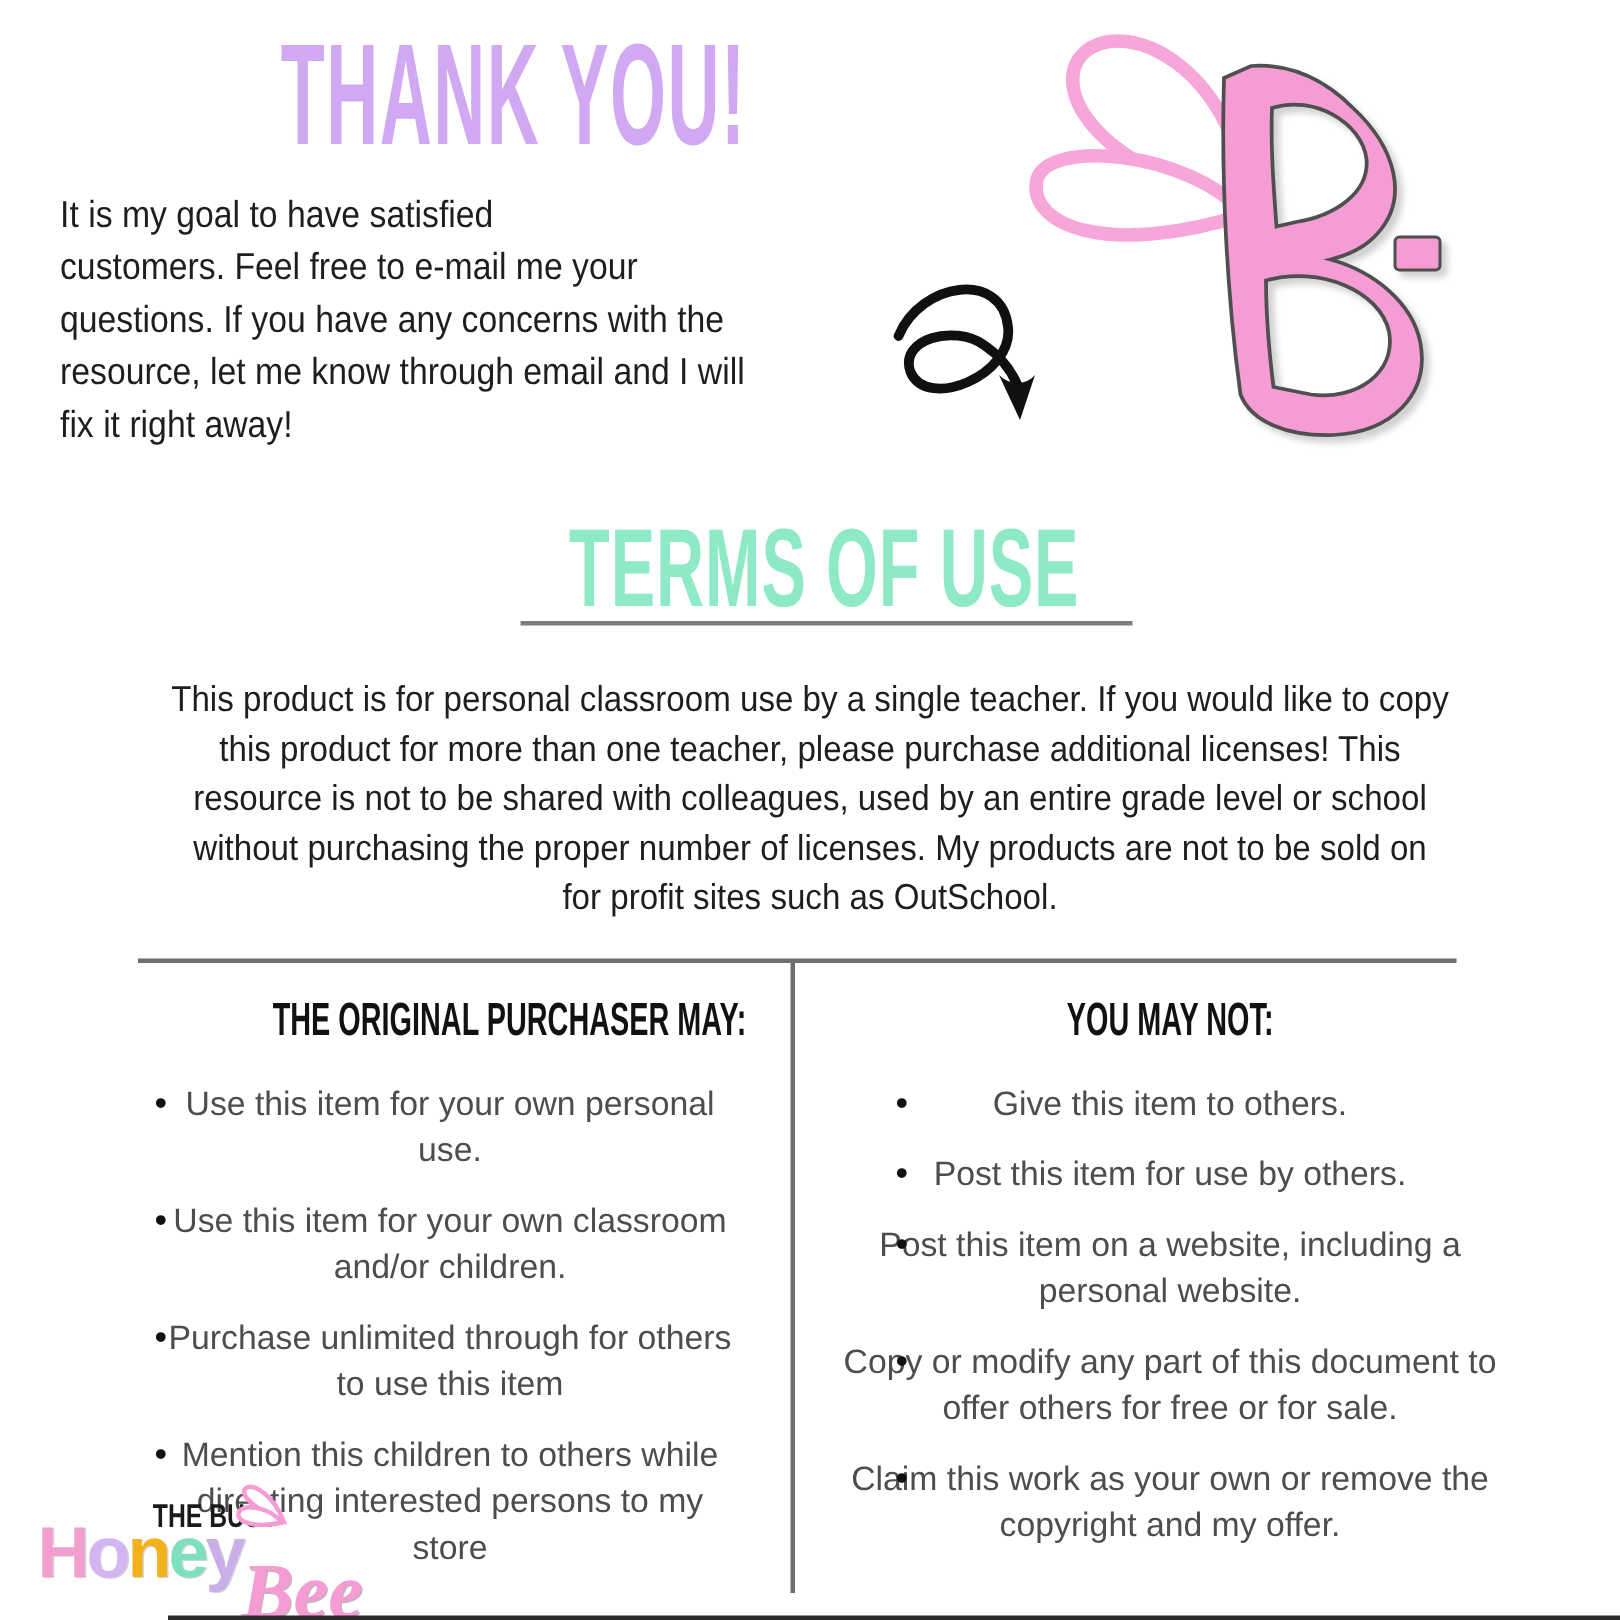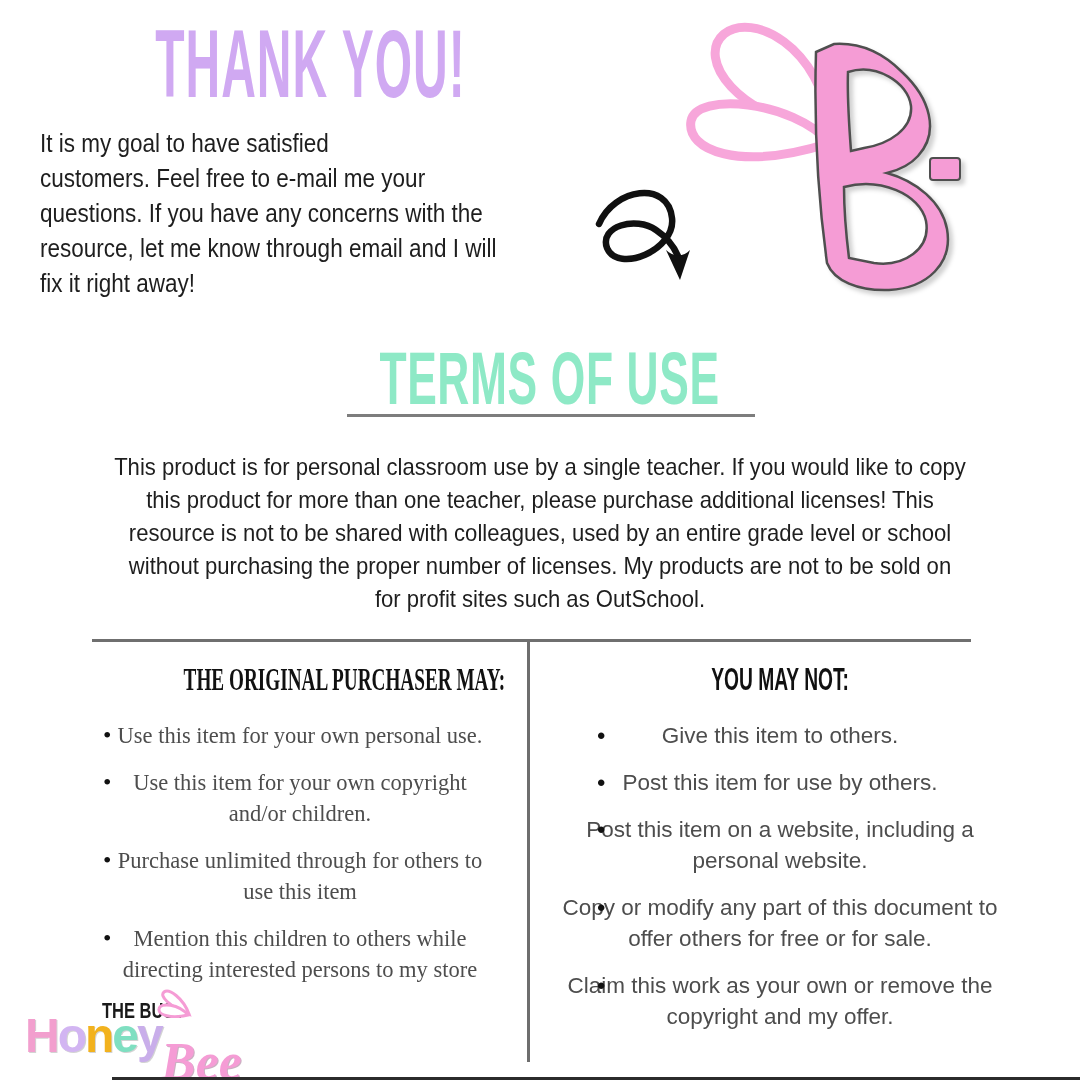--- a/index.html
+++ b/index.html
@@ -5,21 +5,21 @@
   * { margin:0; padding:0; box-sizing:border-box; }
   html,body { background:#fff; }
   .page {
     position:relative; width:1080px; height:1080px; background:#ffffff;
     font-family:"Liberation Sans", sans-serif; overflow:hidden;
   }
   .condensed { display:inline-block; transform-origin:50% 50%; }
 
   
   .thank-title { position:absolute; left:0; top:16px; width:620px; text-align:left;
-    color:#d0a9f2; font-weight:bold; font-size:96px; line-height:96px; white-space:nowrap; }
+    color:#d0a9f2; font-weight:bold; font-size:96px; line-height:96px; white-space:nowrap;padding-left:32px; }
   .thank-title .condensed { transform:scaleX(0.50); letter-spacing:2px; }
   .thank-body { position:absolute; left:10px; top:126px; width:600px; text-align:left;
     color:#1e1e1e; font-size:25px; line-height:35px; }
   .thank-body .tline { white-space:nowrap; transform:scaleX(0.9); transform-origin:50% 50%; }
 
   
   .arrow-doodle { position:absolute; left:594px; top:180px; width:104px; height:108px; }
 
   
   .bee-logo-top { position:absolute; left:680px; top:0px; width:300px; height:300px; }
@@ -34,21 +34,21 @@
   .terms-underline { position:absolute; left:347px; top:414px; width:408px; height:3px; background:#7d7d7d; }
 
   .terms-body { position:absolute; left:40px; top:450px; width:1000px; text-align:center;
     color:#1e1e1e; font-size:24px; line-height:33px; }
   .terms-body .tline { white-space:nowrap; transform:scaleX(0.92); transform-origin:50% 50%; }
 
   .h-divider { position:absolute; left:92px; top:639px; width:879px; height:3px; background:#6f6f6f; }
   .v-divider { position:absolute; left:527px; top:642px; width:3px; height:420px; background:#6e6e6e; }
 
   .col { position:absolute; top:662px; }
-  .col-left  { left:85px;  width:430px;font-family:Liberation Serif, serif; }
+  .col-left  { left:85px;  width:430px; }
   .col-right { left:545px; width:470px; }
   .col-heading { text-align:center; color:#111; font-weight:bold; font-size:31px; white-space:nowrap; }
   .col-heading .condensed { transform:scaleX(0.62); }
   .col ul { list-style:none; margin-top:22px; }
   .col li { position:relative; color:#4d4d4d; font-size:22.5px; line-height:31px; }
   .col .bullet { position:absolute; top:0; color:#111; font-size:24px; }
   .col-left  .bullet { left:18px; }
   .col-right .bullet { left:52px; }
   .col-left  .li-text { width:392px; margin:16px auto; text-align:center; }
   .col-right .li-text { width:438px; margin:16px auto; text-align:center; }
@@ -136,21 +136,21 @@
     <h3 class="col-heading">
       <span class="condensed">THE ORIGINAL PURCHASER MAY:</span>
     </h3>
     <ul>
       <li>
         <span class="bullet">•</span>
         <div class="li-text">Use this item for your own personal use.</div>
       </li>
       <li>
         <span class="bullet">•</span>
-        <div class="li-text">Use this item for your own copyright and/or children.</div>
+        <div class="li-text">Use this item for your own classroom and/or children.</div>
       </li>
       <li>
         <span class="bullet">•</span>
         <div class="li-text">Purchase unlimited through for others to use this item</div>
       </li>
       <li>
         <span class="bullet">•</span>
         <div class="li-text">Mention this children to others while directing interested persons to my store</div>
       </li>
     </ul>

